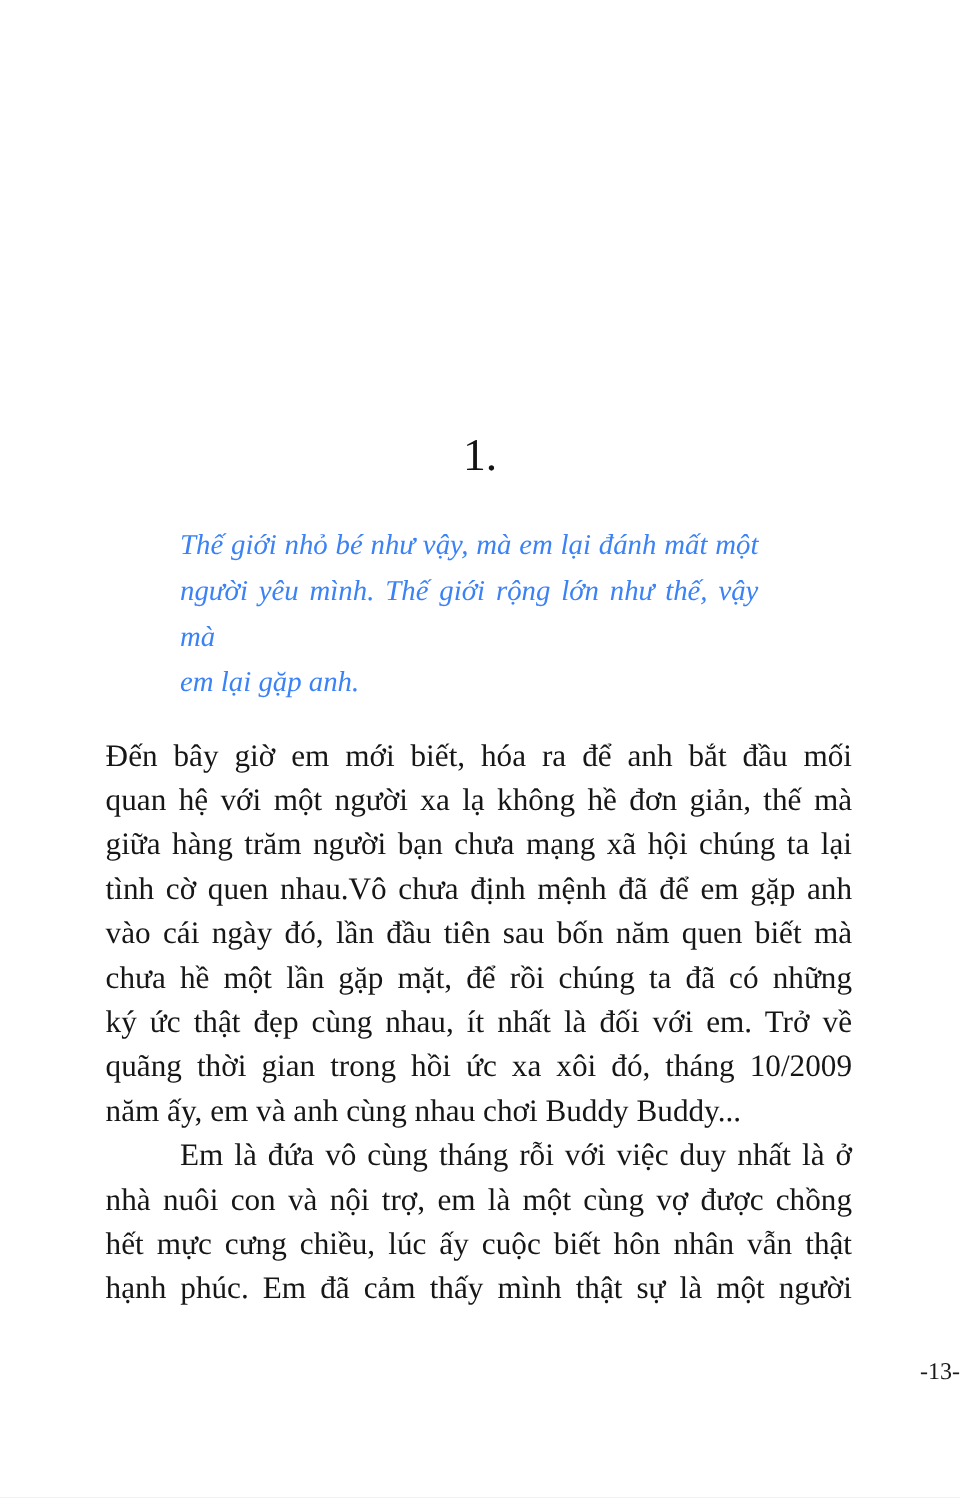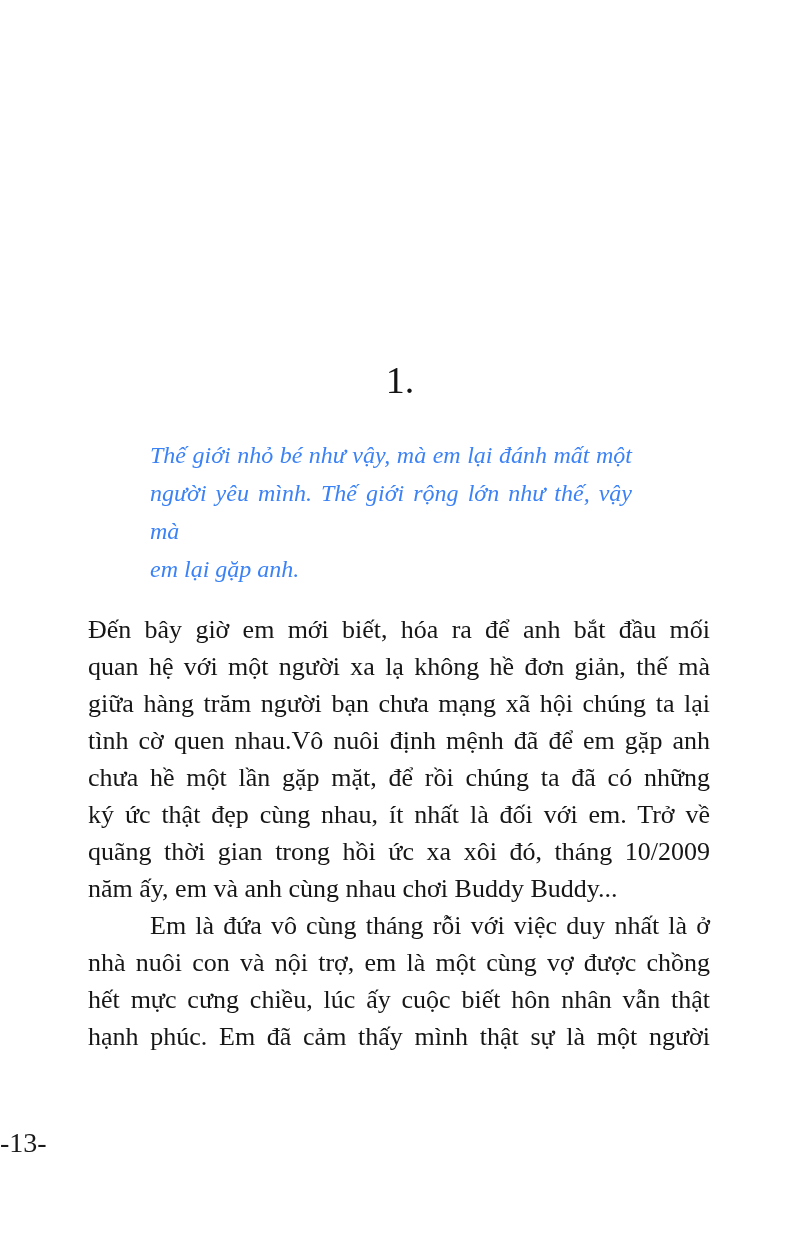--- a/index.html
+++ b/index.html
@@ -56,22 +56,22 @@
   }
   .tline.indent {
     padding-left: 62px;
   }
   .para { margin: 0; padding: 0; }
   .page-number {
     position: absolute;
     top: 1129px;
     left: 0;
     width: 100%;
-    text-align: left;
-    font-size: 28px;
+    text-align: right;
+    font-size: 20px;
     line-height: 28px;
     color: #1a1a1a;
   }
 </style>
 </head>
 <body>
 
 <div class="page">
 
   <div class="chapter-number">1.</div>
@@ -80,21 +80,22 @@
     <div class="tline">Thế giới nhỏ bé như vậy, mà em lại đánh mất một</div>
     <div class="tline">người yêu mình. Thế giới rộng lớn như thế, vậy mà</div>
     <div class="tline last">em lại gặp anh.</div>
   </div>
 
   <div class="body-text">
     <div class="para">
       <div class="tline">Đến bây giờ em mới biết, hóa ra để anh bắt đầu mối</div>
       <div class="tline">quan hệ với một người xa lạ không hề đơn giản, thế mà</div>
       <div class="tline">giữa hàng trăm người bạn chưa mạng xã hội chúng ta lại</div>
-      <div class="tline">tình cờ quen nhau.Vô nuôi định mệnh đã để em gặp anh</div>
+      <div class="tline">tình cờ quen nhau.Vô chưa định mệnh đã để em gặp anh</div>
+      <div class="tline">vào cái ngày đó, lần đầu tiên sau bốn năm quen biết mà</div>
       <div class="tline">chưa hề một lần gặp mặt, để rồi chúng ta đã có những</div>
       <div class="tline">ký ức thật đẹp cùng nhau, ít nhất là đối với em. Trở về</div>
       <div class="tline">quãng thời gian trong hồi ức xa xôi đó, tháng 10/2009</div>
       <div class="tline last">năm ấy, em và anh cùng nhau chơi Buddy Buddy...</div>
     </div>
     <div class="para">
       <div class="tline indent">Em là đứa vô cùng tháng rỗi với việc duy nhất là ở</div>
       <div class="tline">nhà nuôi con và nội trợ, em là một cùng vợ được chồng</div>
       <div class="tline">hết mực cưng chiều, lúc ấy cuộc biết hôn nhân vẫn thật</div>
       <div class="tline">hạnh phúc. Em đã cảm thấy mình thật sự là một người</div>

